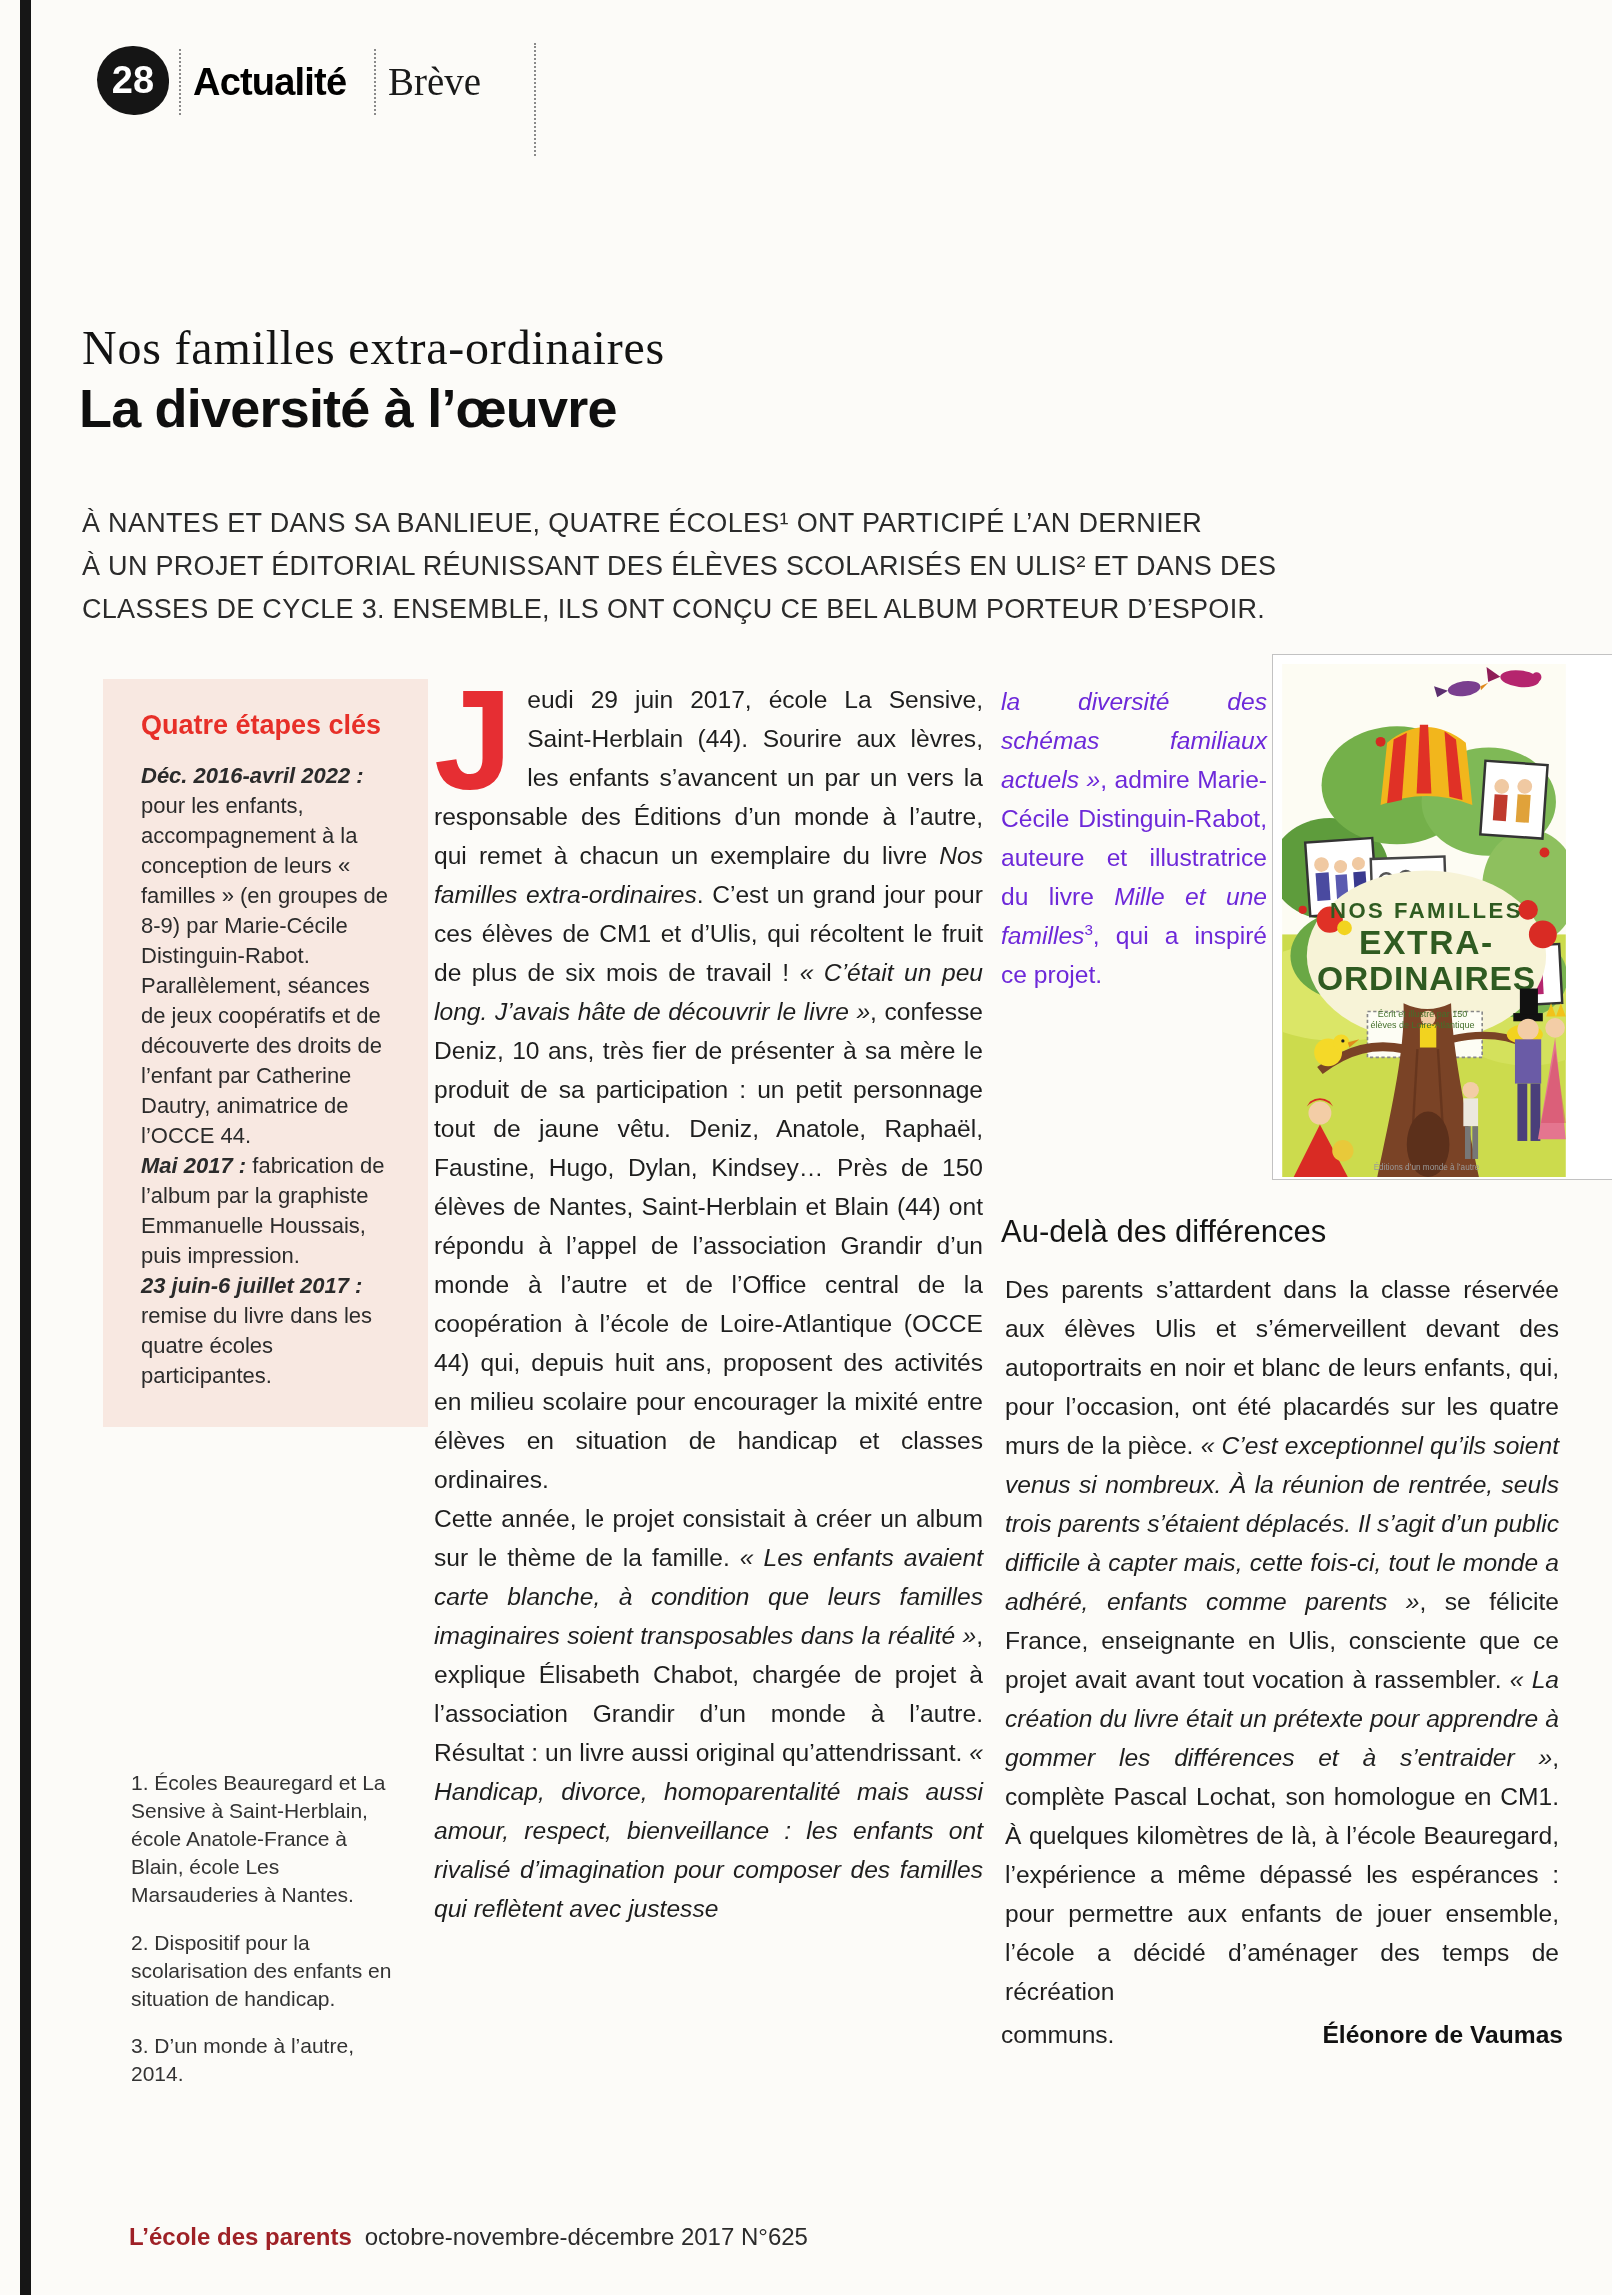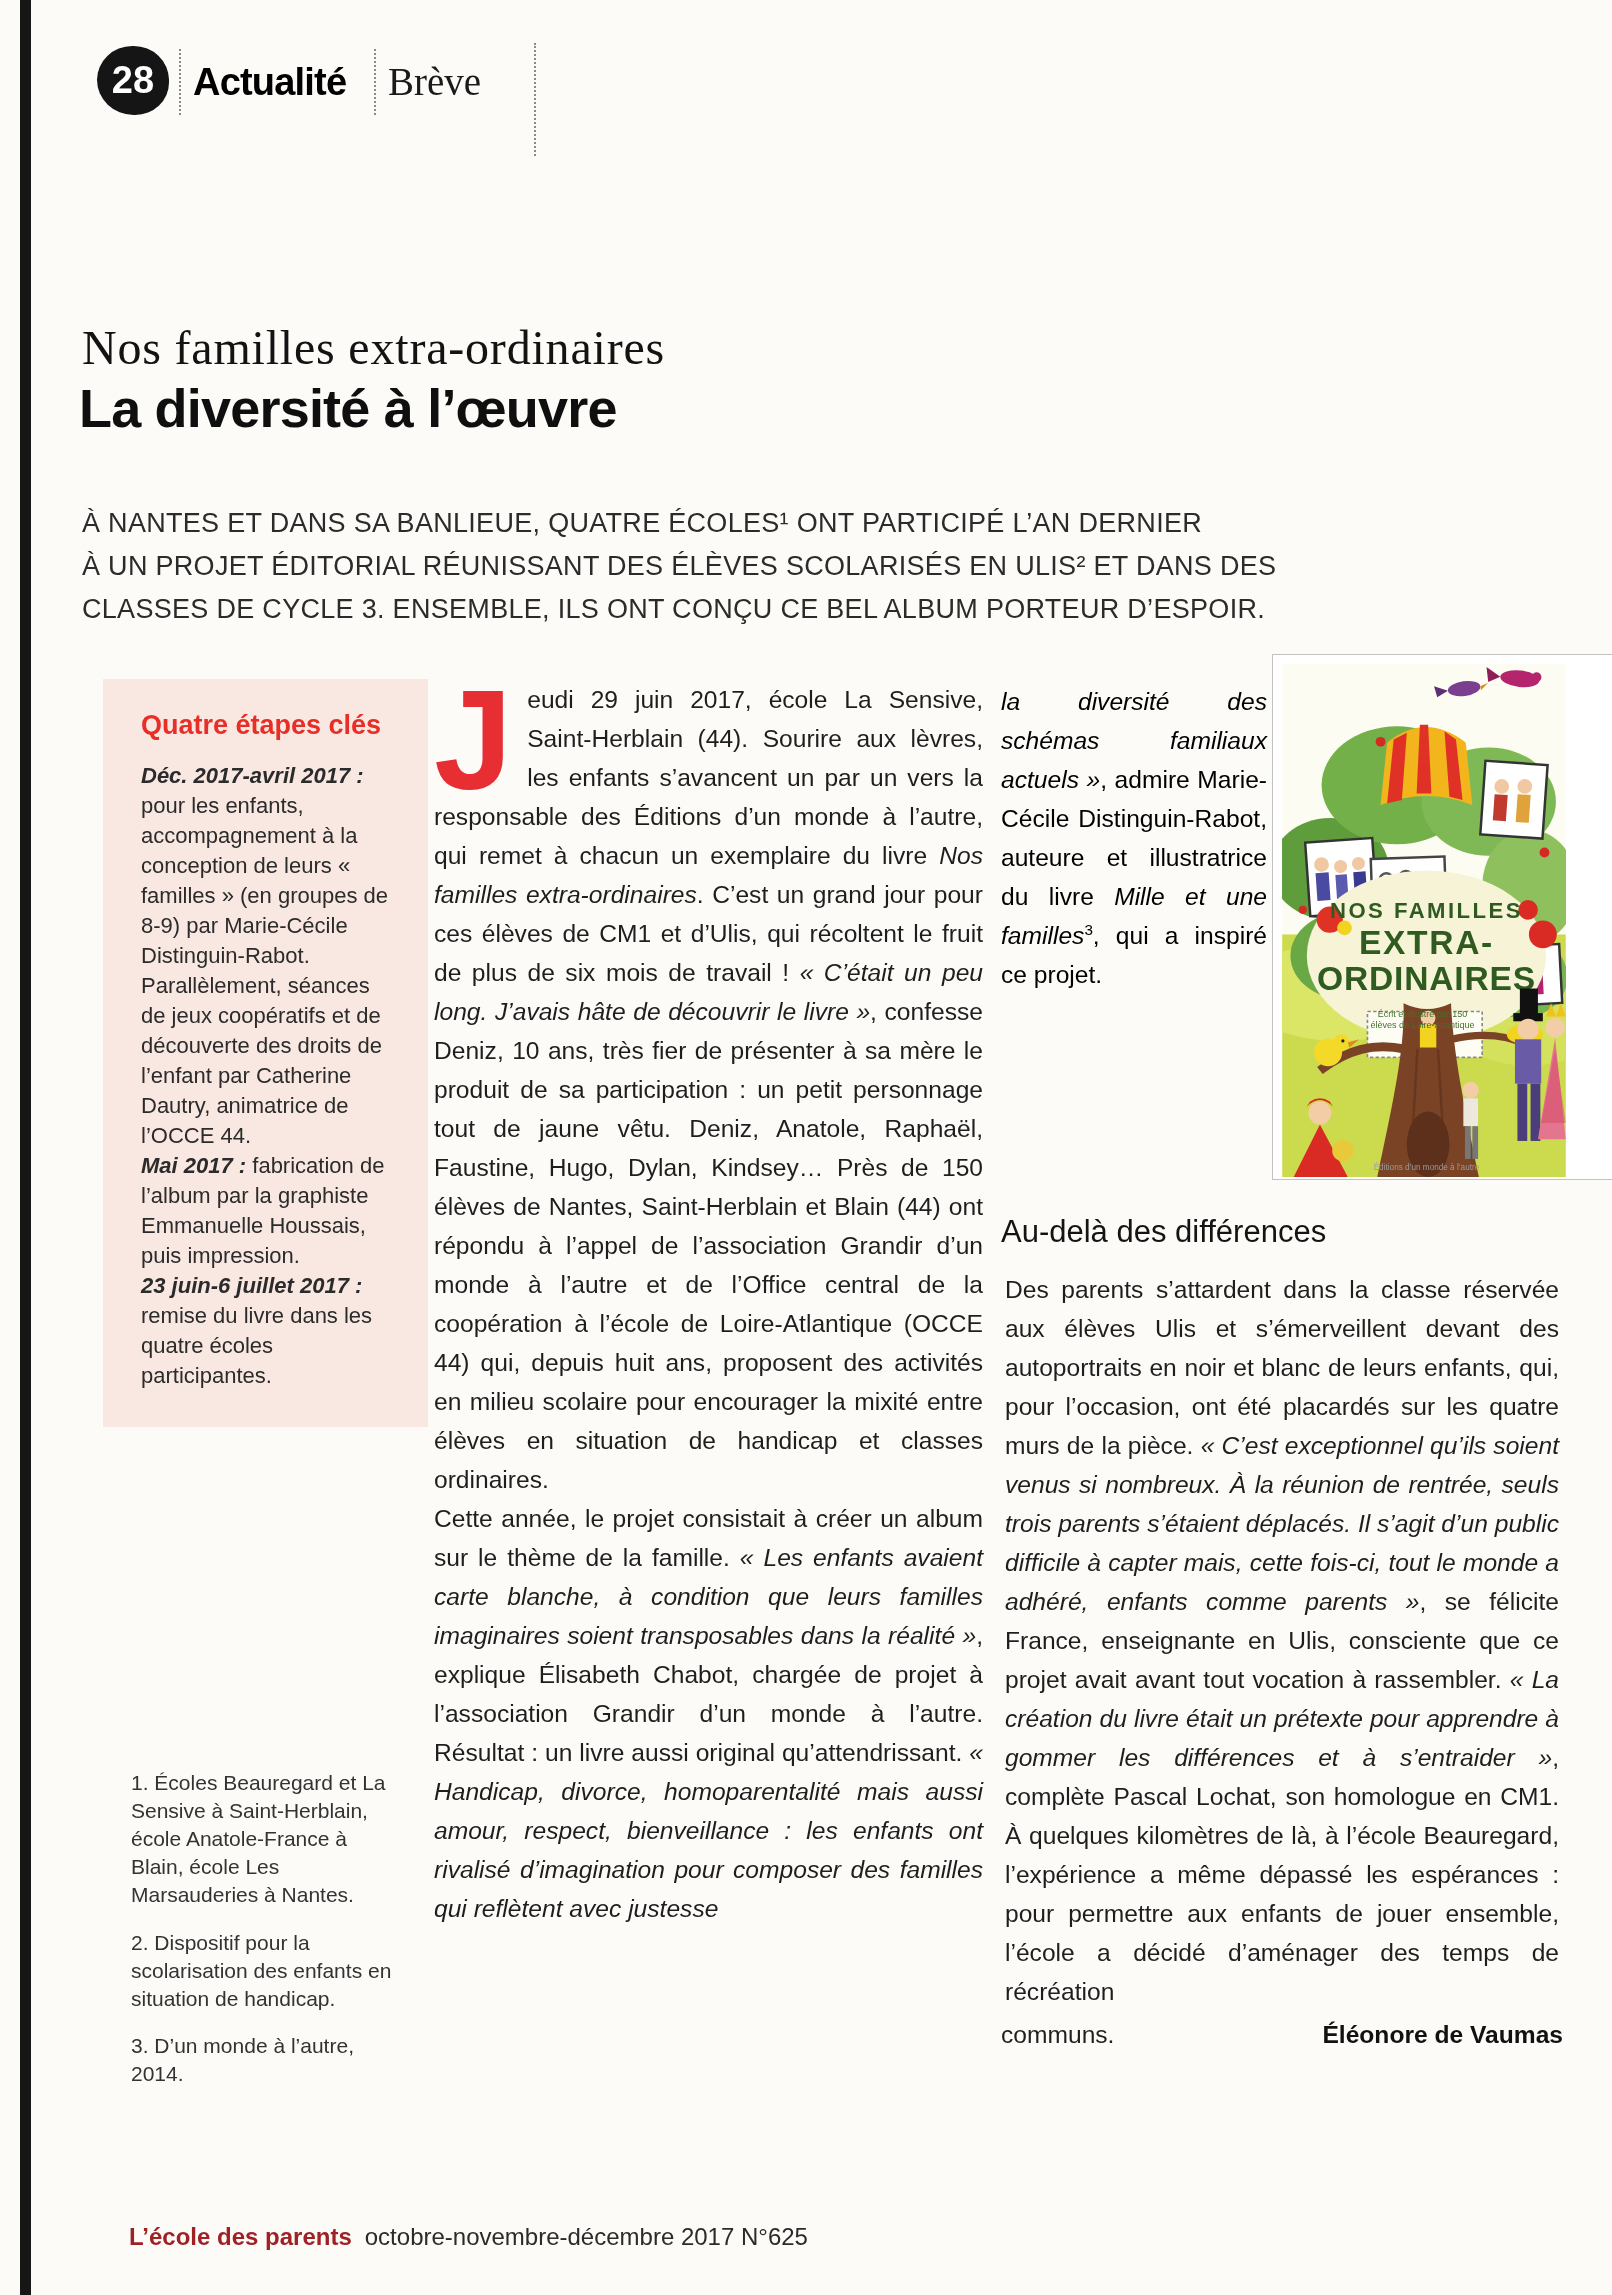--- a/index.html
+++ b/index.html
@@ -39,21 +39,21 @@
   
   .col2{position:absolute;left:434px;top:680px;width:549px;}
   .col2 p{margin:0;font-size:24.6px;line-height:39px;text-align:justify;color:#1e1e1e;}
   .col2 p + p{margin-top:0;}
   .dropcap{float:left;color:#e62e33;font-weight:bold;font-size:141px;line-height:100px;
            padding:9.8px 14.8px 1.6px 0;}
   .it{font-style:italic;}
   sup{font-size:62%;line-height:0;}
 
   .col3{position:absolute;left:1001px;top:682px;width:562px;}
-  .col3-top{width:266px;min-height:524px;font-size:24.6px;line-height:39px;text-align:justify;color:#000000;}
+  .col3-top{width:266px;min-height:524px;font-size:24.6px;line-height:39px;text-align:justify;color:#6d28d9;}
   .subhead{margin:8.2px 0 19.7px 0;font-size:31px;font-weight:normal;color:#141414;}
   .p3{margin:4px;font-size:24.6px;line-height:39px;text-align:justify;color:#1e1e1e;}
   .sig-row{display:flex;justify-content:space-between;align-items:flex-end;font-size:24.6px;line-height:39px;}
   .sig{font-weight:bold;color:#111;}
 
   
   .book{position:absolute;left:1272px;top:654px;width:352px;height:526px;box-sizing:border-box;
         background:#ffffff;border:1.6px solid #c2c2c2;padding:9px;}
   .book svg{display:block;}
   .plaque-text{position:absolute;left:92px;top:354px;width:115px;font-size:9px;line-height:10.7px;
@@ -82,21 +82,21 @@
   <div class="kicker">Nos familles extra-ordinaires</div>
   <div class="title">La diversité à l’œuvre</div>
   <div class="standfirst">
     <div>À NANTES ET DANS SA BANLIEUE, QUATRE ÉCOLES¹ ONT PARTICIPÉ L’AN DERNIER</div>
     <div>À UN PROJET ÉDITORIAL RÉUNISSANT DES ÉLÈVES SCOLARISÉS EN ULIS² ET DANS DES</div>
     <div>CLASSES DE CYCLE 3. ENSEMBLE, ILS ONT CONÇU CE BEL ALBUM PORTEUR D’ESPOIR.</div>
   </div>
 
   <aside class="sidebar">
     <h3>Quatre étapes clés</h3>
-    <p class="step"><span class="date">Déc. 2017-avril 2017 :</span><span> pour les enfants, accompagnement à la conception de leurs « familles » (en groupes de 8-9) par Marie-Cécile Distinguin-Rabot. Parallèlement, séances de jeux coopératifs et de découverte des droits de l’enfant par Catherine Dautry, animatrice de l’OCCE 44.</span></p>
+    <p class="step"><span class="date">Déc. 2016-avril 2022 :</span><span> pour les enfants, accompagnement à la conception de leurs « familles » (en groupes de 8-9) par Marie-Cécile Distinguin-Rabot. Parallèlement, séances de jeux coopératifs et de découverte des droits de l’enfant par Catherine Dautry, animatrice de l’OCCE 44.</span></p>
     <p class="step"><span class="date">Mai 2017 :</span><span> fabrication de l’album par la graphiste Emmanuelle Houssais, puis impression.</span></p>
     <p class="step"><span class="date">23 juin-6 juillet 2017 :</span><span> remise du livre dans les quatre écoles participantes.</span></p>
   </aside>
 
   <div class="footnotes">
     <p class="fn">1. Écoles Beauregard et La Sensive à Saint-Herblain, école Anatole-France à Blain, école Les Marsauderies à Nantes.</p>
     <p class="fn">2. Dispositif pour la scolarisation des enfants en situation de handicap.</p>
     <p class="fn">3. D’un monde à l’autre, 2014.</p>
   </div>
 

